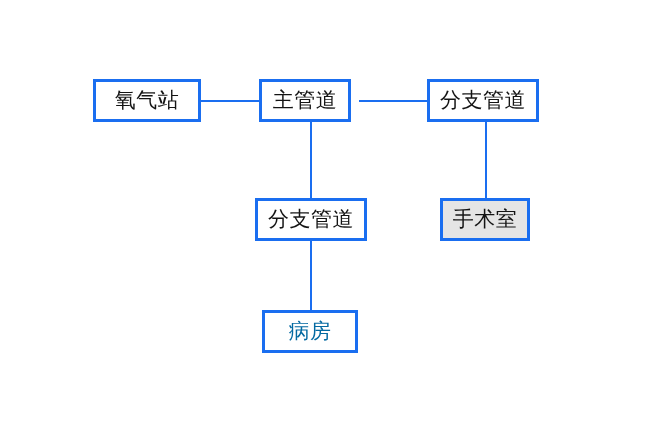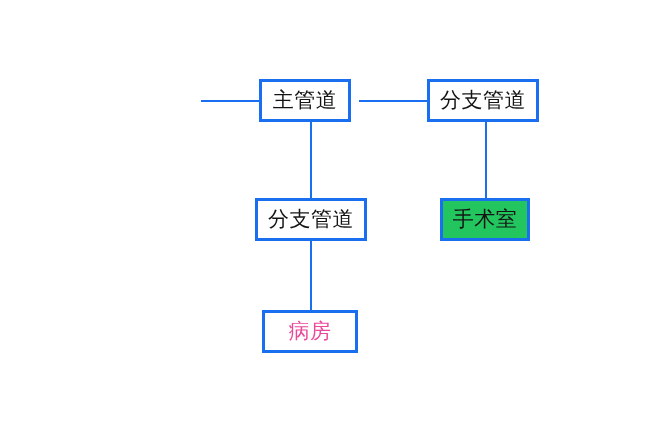--- a/index.html
+++ b/index.html
@@ -41,28 +41,31 @@
 </style>
 </head>
 <body>
 
 <div id="canvas" style="width: 650px; height: 426px; background: rgb(255, 255, 255);">
     <div class="edge edge-h" style="background: rgb(26, 110, 240); left: 201px; top: 100px; width: 58px;"></div>
     <div class="edge edge-h" style="background: rgb(26, 110, 240); left: 359px; top: 100px; width: 68px;"></div>
     <div class="edge edge-v" style="background: rgb(26, 110, 240); left: 310px; top: 122px; height: 76px;"></div>
     <div class="edge edge-v" style="background: rgb(26, 110, 240); left: 310px; top: 241px; height: 69px;"></div>
     <div class="edge edge-v" style="background: rgb(26, 110, 240); left: 485px; top: 122px; height: 76px;"></div>
+    <div class="node" style="left: 93px; top: 79px; width: 108px; height: 43px; border-color: rgb(26, 110, 240); background: rgb(255, 255, 255); color: rgb(20, 20, 20);">
+      <span>氧气站</span>
+    </div>
     <div class="node" style="left: 259px; top: 79px; width: 92px; height: 43px; border-color: rgb(26, 110, 240); background: rgb(255, 255, 255); color: rgb(20, 20, 20);">
       <span>主管道</span>
     </div>
     <div class="node" style="left: 427px; top: 79px; width: 112px; height: 43px; border-color: rgb(26, 110, 240); background: rgb(255, 255, 255); color: rgb(20, 20, 20);">
       <span>分支管道</span>
     </div>
     <div class="node" style="left: 255px; top: 198px; width: 112px; height: 43px; border-color: rgb(26, 110, 240); background: rgb(255, 255, 255); color: rgb(20, 20, 20);">
       <span>分支管道</span>
     </div>
-    <div class="node" style="left: 440px; top: 198px; width: 90px; height: 43px; border-color: rgb(26, 110, 240); background: #22c55e; color: rgb(20, 20, 20);">
+    <div class="node" style="left: 440px; top: 198px; width: 90px; height: 43px; border-color: rgb(26, 110, 240); background: #e5e5e5; color: rgb(20, 20, 20);">
       <span>手术室</span>
     </div>
-    <div class="node" style="left: 262px; top: 310px; width: 96px; height: 43px; border-color: rgb(26, 110, 240); background: rgb(255, 255, 255); color: #ec4899;">
+    <div class="node" style="left: 262px; top: 310px; width: 96px; height: 43px; border-color: rgb(26, 110, 240); background: rgb(255, 255, 255); color: #0369a1;">
       <span>病房</span>
     </div>
   </div>
 
 </body></html>

